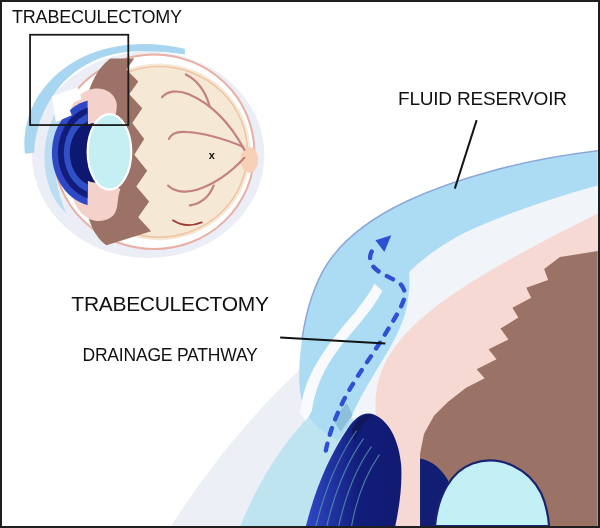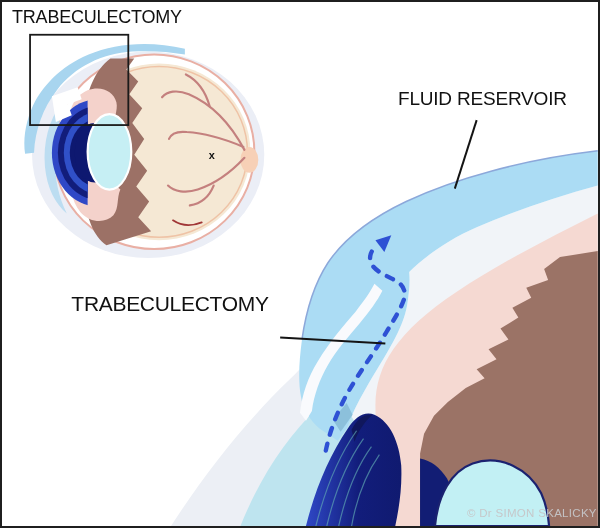--- a/index.html
+++ b/index.html
@@ -148,16 +148,16 @@
     </g>
   </svg>
 
   <div class="lbl" id="title-label">TRABECULECTOMY</div>
 
   <div class="lbl" id="reservoir-label">FLUID RESERVOIR</div>
 
   <div class="lbl" id="procedure-label">TRABECULECTOMY</div>
 
   <div class="lbl" id="procedure-sub">
+    <div>DRAINAGE PATHWAY</div>
   </div>
 
-  <div class="lbl" id="copyright-label">© Dr SIMON SKALICKY</div>
 </div>
 
 </body></html>

